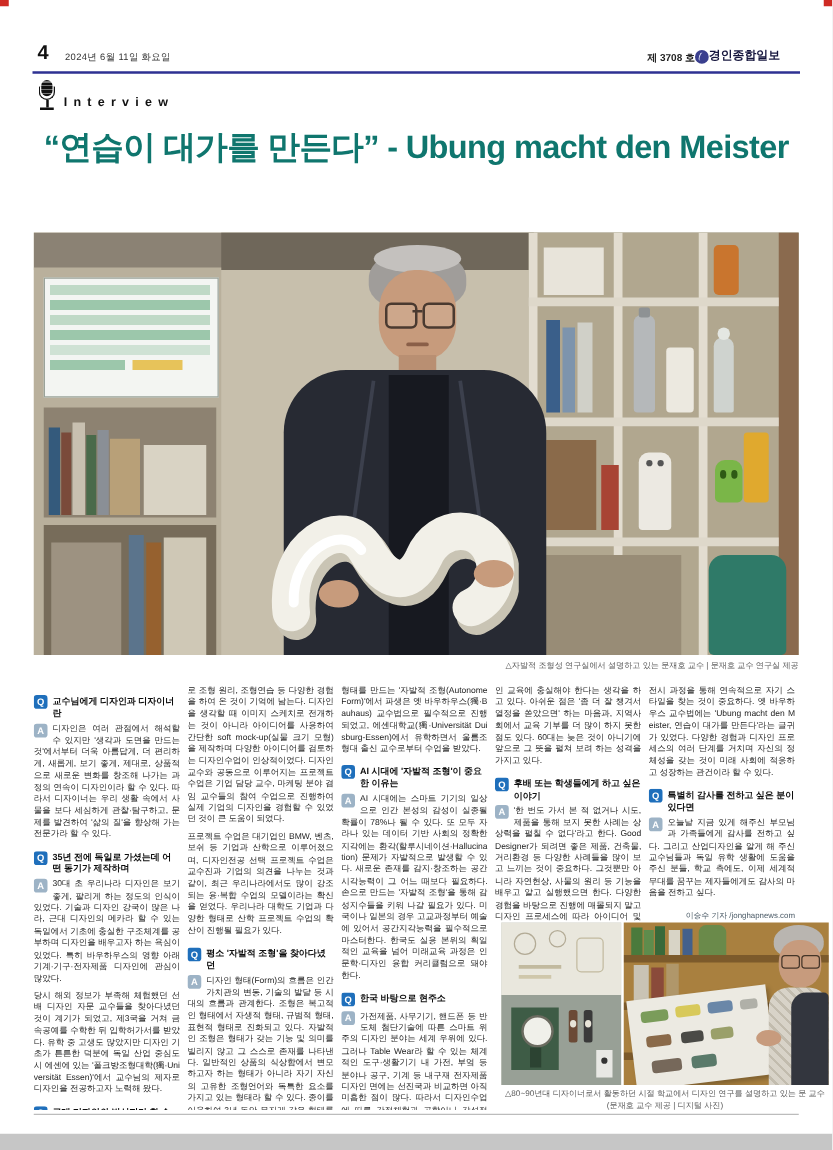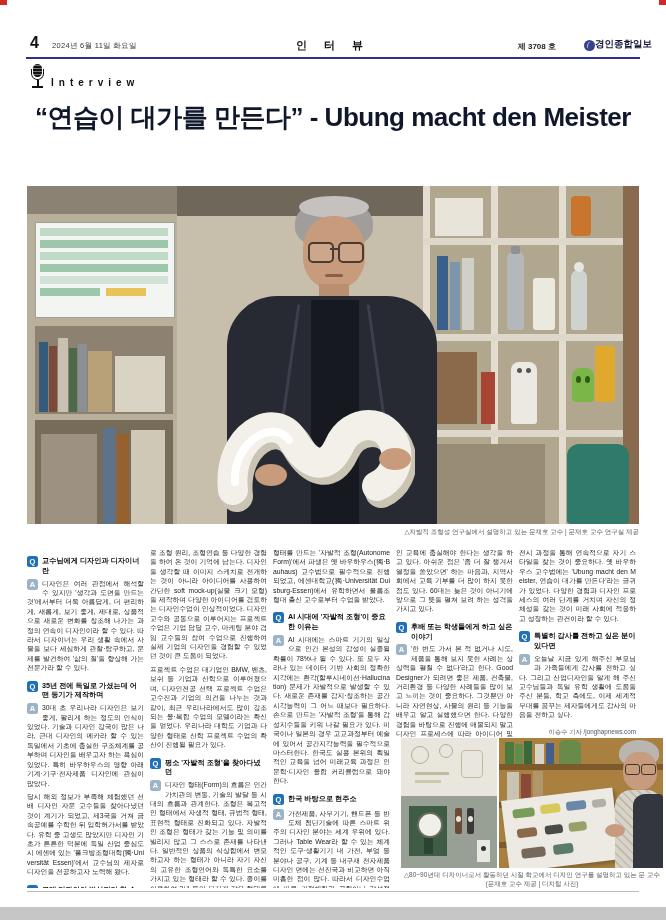--- a/index.html
+++ b/index.html
@@ -6,39 +6,39 @@
   .page{position:relative;width:666px;height:920px;background:#ffffff;overflow:hidden;
         font-family:"Liberation Sans","DejaVu Sans",sans-serif;color:#1c1c1c;}
   
   .corner{position:absolute;width:7px;height:5px;background:#cf2b24;}
   
   .pageno{position:absolute;left:30px;top:34px;font-size:16px;font-weight:bold;color:#111;}
   .pagedate{position:absolute;left:52px;top:41px;font-size:7.5px;color:#333;letter-spacing:.3px;}
   .section{position:absolute;left:0;top:38px;width:100%;text-align:center;font-size:11px;
            font-weight:bold;letter-spacing:7px;color:#111;}
   .issue{position:absolute;right:110px;top:41px;font-size:8px;font-weight:bold;color:#222;}
-  .paperwrap{position:absolute;right:14px;top:38px;display:flex;align-items:flex-end;gap:0;}
+  .paperwrap{position:absolute;right:42px;top:38px;display:flex;align-items:flex-end;gap:0;}
   .paperlogo{width:11px;height:11px;border-radius:50%;background:#3a3f8e;position:relative;}
   .paperlogo::after{content:"";position:absolute;left:3px;top:2px;width:4px;height:7px;
            border-radius:50%;border-left:1.5px solid #cfd2ee;transform:rotate(18deg);}
   .papername{font-size:9.5px;font-weight:bold;color:#14143c;}
   .headrule{position:absolute;left:26px;top:57px;width:614px;height:2px;background:#2e3192;}
   
   .badge{position:absolute;left:31px;top:64px;display:flex;align-items:flex-end;gap:7px;}
   .mic{position:relative;width:13px;height:26px;}
   .mic .head{position:absolute;left:2px;top:0;width:9px;height:13px;border-radius:5px;
        background:repeating-linear-gradient(0deg,#111 0 2px,#777 2px 3px);}
   .mic .ring{position:absolute;left:0;top:5px;width:13px;height:11px;border:1.6px solid #111;
        border-top:none;border-radius:0 0 8px 8px;box-sizing:border-box;}
   .mic .stem{position:absolute;left:5.5px;top:16px;width:2px;height:6px;background:#111;}
   .mic .base{position:absolute;left:1px;top:22px;width:11px;height:2px;background:#111;}
   .badgelabel{font-size:10px;font-weight:bold;letter-spacing:5px;color:#111;padding-bottom:2px;}
   
   .headline{position:absolute;left:0;top:100px;width:100%;text-align:center;font-size:26px;
-            font-weight:bold;color:#0f172a;letter-spacing:-.5px;}
+            font-weight:bold;color:#0f766e;letter-spacing:-.5px;}
   .subhead{position:absolute;left:0;top:138px;width:100%;text-align:center;font-size:17px;
            font-weight:bold;color:#1565b0;}
   
   .photo{position:absolute;left:27px;top:186px;width:612px;height:338px;background:#c7bfac;overflow:hidden;}
   .caption{position:absolute;font-size:6.5px;color:#5a5a5a;}
   
   .col{position:absolute;top:548px;width:117px;overflow:hidden;}
   .qhead{margin:8px 0 3px 0;font-size:7.2px;font-weight:bold;line-height:9.8px;color:#0d0d0d;overflow:hidden;}
   .qicon,.aicon{float:left;width:11px;height:11px;border-radius:2.5px;margin:0 4px 1px 0;
         color:#fff;font-size:7.5px;font-weight:bold;text-align:center;line-height:11px;}
@@ -57,21 +57,20 @@
 </head>
 <body>
 
 <div class="page">
 
   <div class="corner" style="left:0;top:0;"></div>
   <div class="corner" style="left:659px;top:0;"></div>
 
   <div class="pageno">4</div>
   <div class="pagedate">2024년 6월 11일 화요일</div>
-  <div class="section">인 터 뷰</div>
   <div class="issue">제 3708 호</div>
   <div class="paperwrap">
     <div class="paperlogo"></div>
     <div class="papername">경인종합일보</div>
   </div>
   <div class="headrule"></div>
 
   <div class="badge">
     <div class="mic">
       <div class="head"></div>

